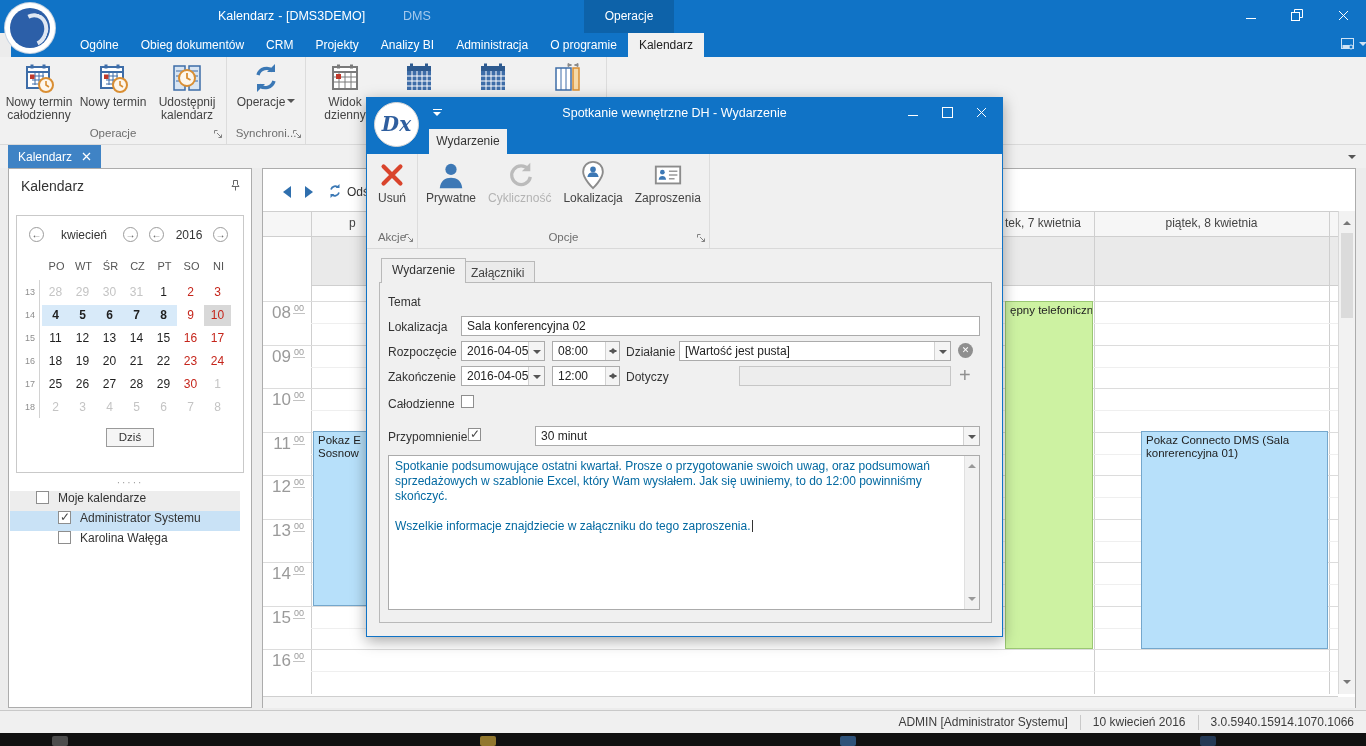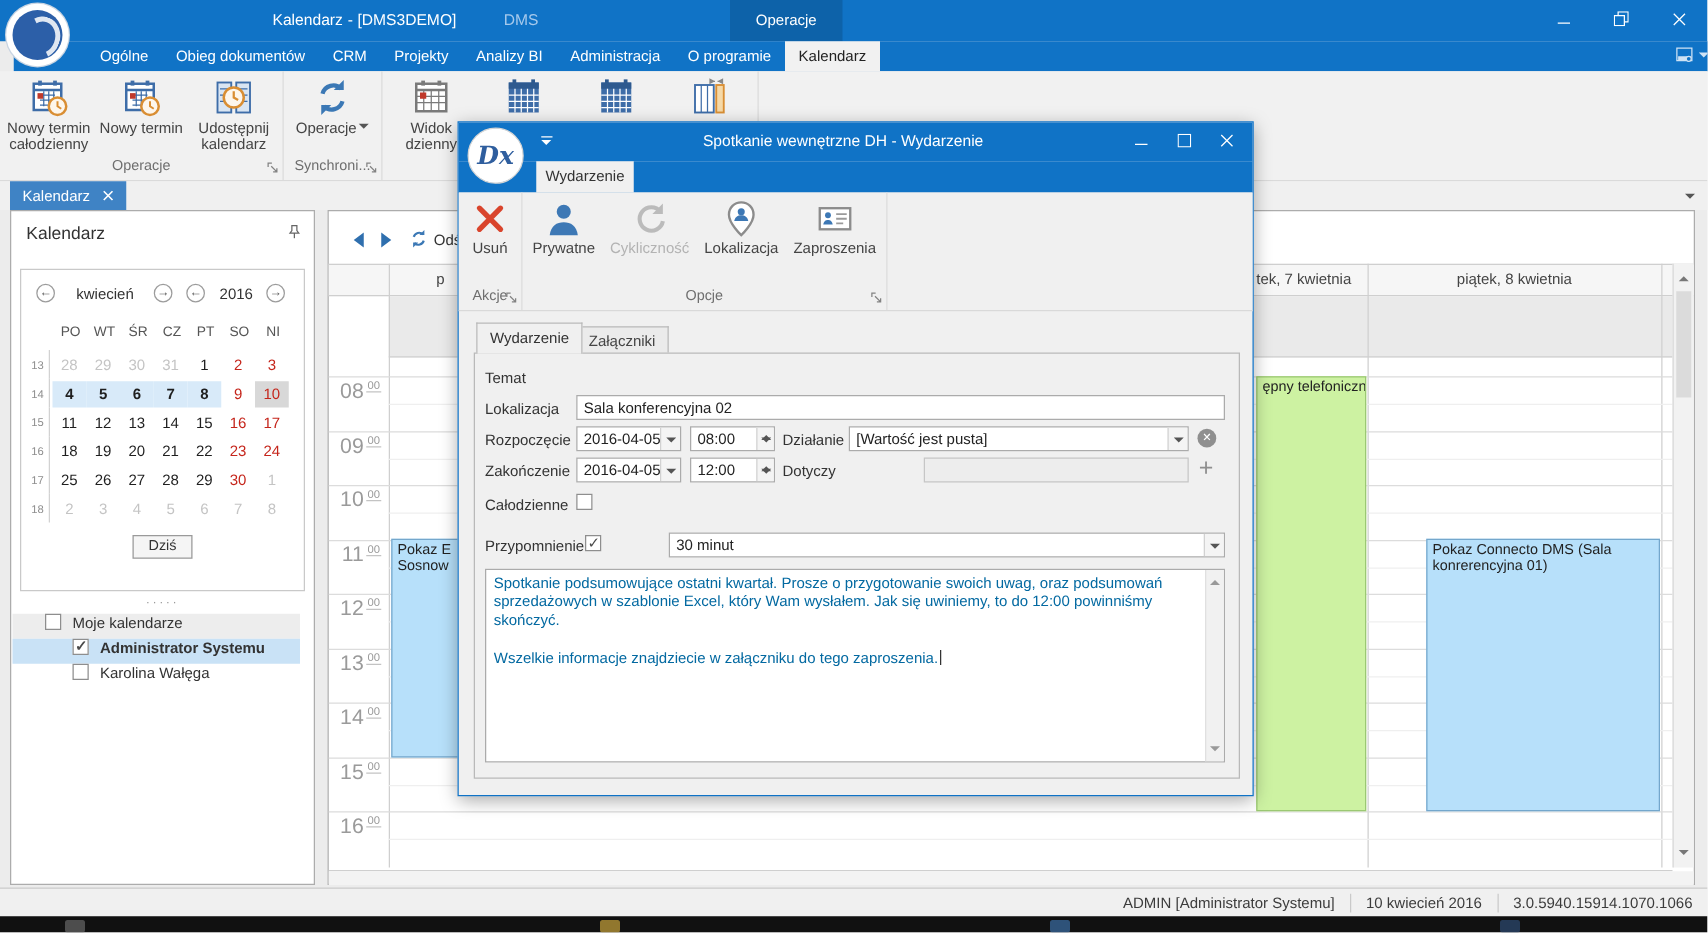--- a/index.html
+++ b/index.html
@@ -55,21 +55,21 @@
   .mcrow{display:flex;height:23px;align-items:center}
   .wn{width:16px;font-size:9px;color:#8E8E8E;text-align:right;padding-right:4px}
   .mcdays{display:flex;border-left:1px solid #D2D2D2;padding-left:2px;height:23px;align-items:flex-end}
   .mcd{width:27px;height:21px;line-height:21px;text-align:center;font-size:12px;color:#1F1F1F}
   .mcd.dim{color:#C4C4C4}.mcd.red{color:#C5251B}
   .mcd.sel{background:#D8EAF9;font-weight:bold}.mcd.today{background:#D8D8D8}
   #dzis{position:absolute;left:50%;transform:translateX(-50%);top:212px;width:48px;height:19px;background:#F5F5F5;border:1px solid #9A9A9A;font-size:11.5px;color:#333;text-align:center;line-height:17px}
   #sb-split{position:absolute;left:0;top:308px;width:100%;text-align:center;color:#9A9A9A;font-size:10px;letter-spacing:2px}
   .trow{position:absolute;left:1px;right:11px;height:20px;display:flex;align-items:flex-start}
   #trow-root{top:322px;background:#EDEDED}
-  #trow-admin{top:342px;background:#C9E2F6;font-weight:bold}
+  #trow-admin{top:342px;background:#C9E2F6;font-weight:normal}
   #trow-karolina{top:362px}
   .trow .lbl{margin-left:9px}
   .cb{width:13px;height:13px;border:1px solid #8E8E8E;background:#fff;position:relative;flex:none}
   .cb.checked::after{content:"✓";position:absolute;left:1px;top:-2px;font-size:12px;color:#4A4A4A}
   #trow-root .cb{margin-left:26px}
   #trow-admin .cb,#trow-karolina .cb{margin-left:48px}
   
   #cal{position:absolute;left:262px;top:168px;width:1094px;height:540px;background:#fff;border:1px solid #ACACAC}
   #nav-prev{position:absolute;left:14px;top:17px;width:0;height:0;border:6px solid transparent;border-right:8px solid #2F6FAE}
   #nav-next{position:absolute;left:42px;top:17px;width:0;height:0;border:6px solid transparent;border-left:8px solid #2F6FAE}

